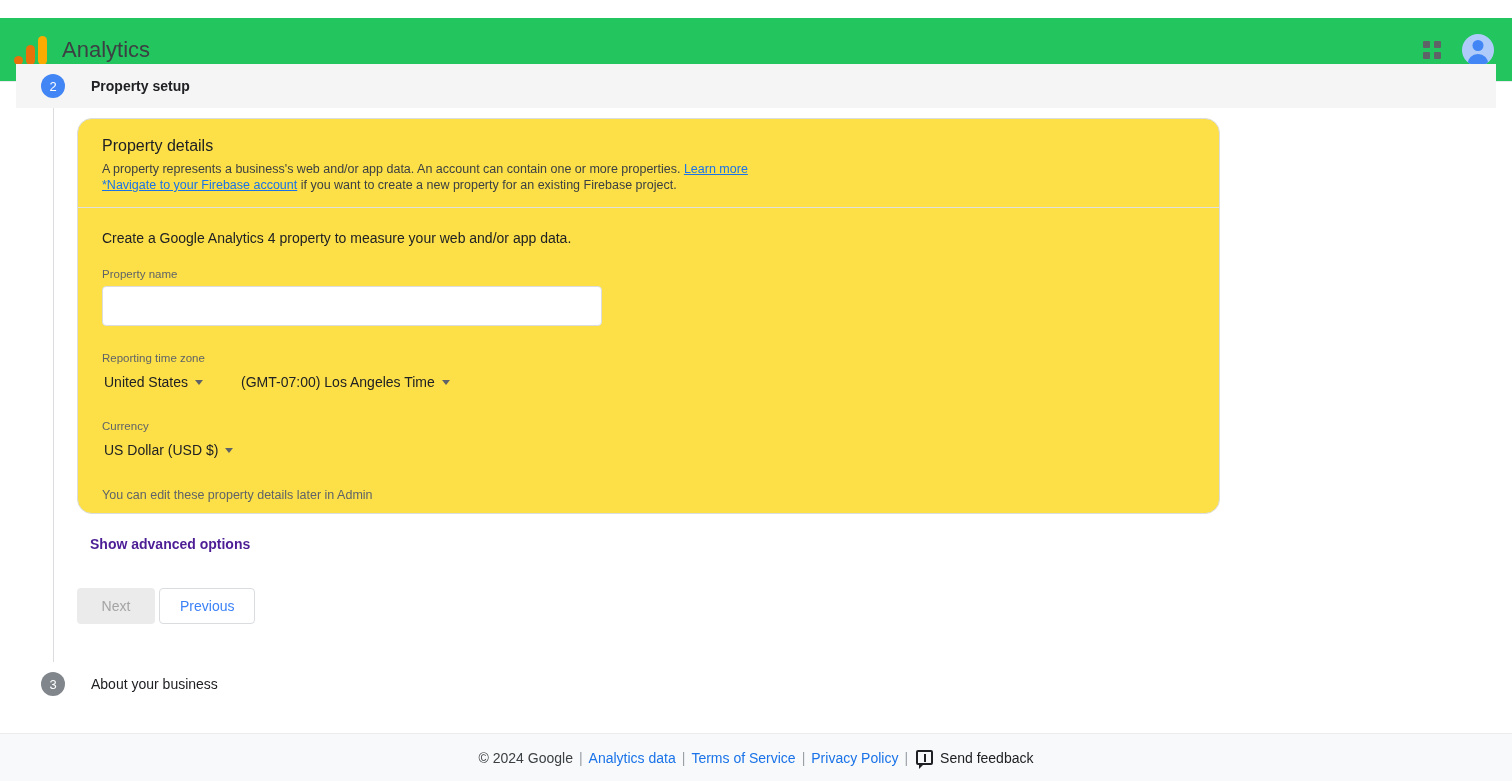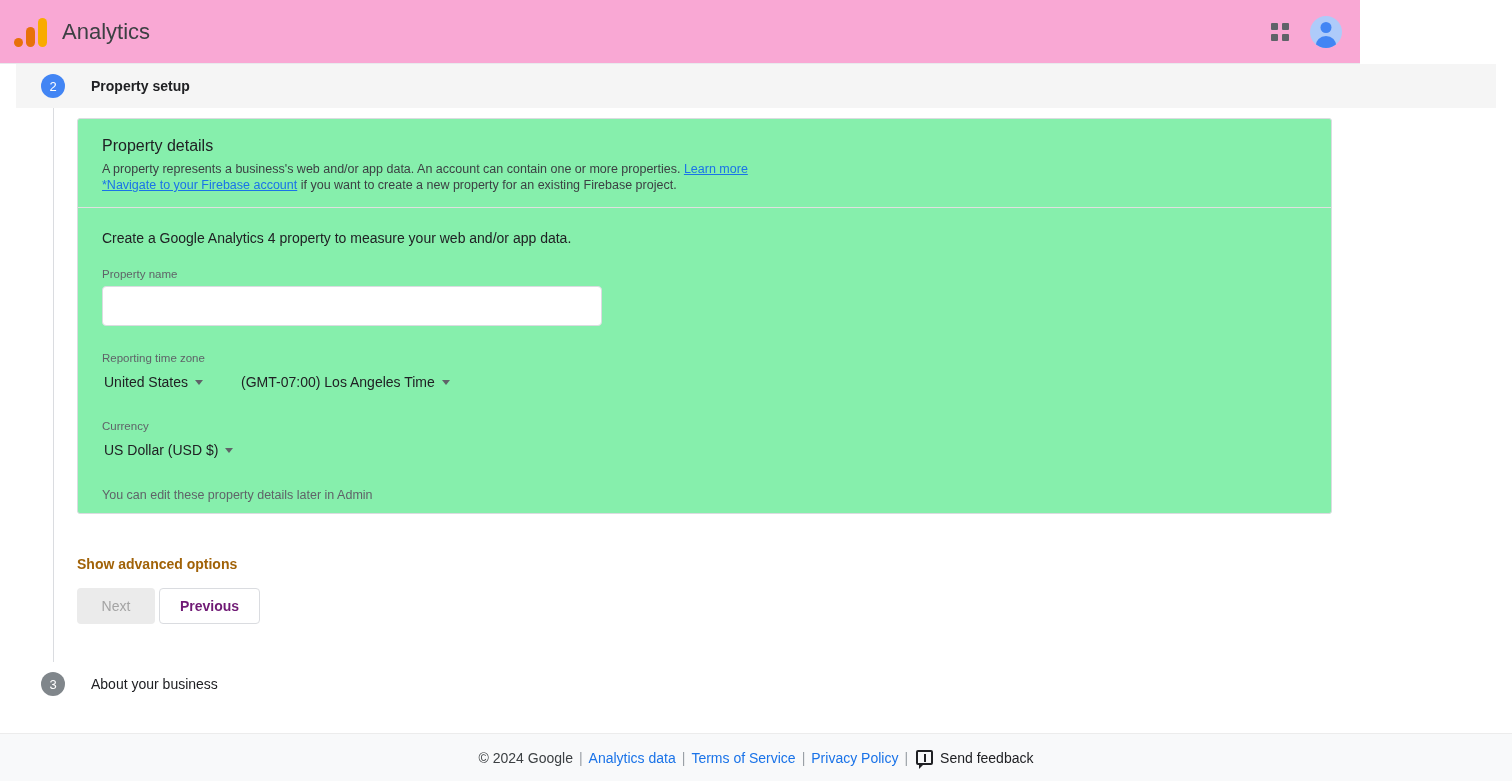--- a/index.html
+++ b/index.html
@@ -13,24 +13,24 @@
     background: #ffffff;
     font-family: "Liberation Sans", sans-serif;
     color: #202124;
     overflow: hidden;
     position: relative;
   }
 
   
   .appbar {
     position: absolute;
-    top: 0; left: 0;
-    width: 1360px;
+    top: 18px; left: 0;
+    width: 1512px;
     height: 64px;
-    background: #f9a8d4;
+    background: #22c55e;
     border-bottom: 1px solid #e8eaed;
     display: flex;
     align-items: center;
   }
   .brand {
     display: flex;
     align-items: center;
     height: 64px;
     padding-left: 12px;
   }
@@ -167,25 +167,25 @@
     width: 1px;
     height: 554px;
     background: #dadce0;
   }
 
   
   .card {
     position: absolute;
     left: 77px;
     top: 118px;
-    width: 1255px;
+    width: 1143px;
     height: 396px;
-    background: #86efac;
+    background: #fde047;
     border: 1px solid #dadce0;
-    border-radius: 3px;
+    border-radius: 15px;
   }
   .card-head {
     padding: 18px 24px 14px 24px;
     border-bottom: 1px solid #e0e0e0;
   }
   .card-title {
     font-size: 16px;
     color: #202124;
     font-weight: 400;
     margin: 0 0 6px 0;
@@ -249,27 +249,26 @@
   .select-gap { width: 34px; }
   .hint {
     font-size: 12.5px;
     color: #5f6368;
     margin-top: 26px;
   }
 
   
   .advanced {
     position: absolute;
-    left: 77px;
+    left: 90px;
     top: 536px;
     font-size: 14px;
-    color: #a16207;
+    color: #4c1d95;
     font-weight: bold;
     cursor: pointer;
-    margin-top: 20px;
   }
 
   
   .btn-row {
     position: absolute;
     left: 77px;
     top: 588px;
     display: flex;
     gap: 4px;
   }
@@ -285,24 +284,24 @@
     padding: 0 20px;
     border: none;
   }
   .btn-next {
     background: #ebebeb;
     color: #a4a4a4;
     cursor: default;
   }
   .btn-prev {
     background: #ffffff;
-    color: #701a75;
+    color: #3b82f6;
     border: 1px solid #dadce0;
     cursor: pointer;
-    font-weight: bold;
+    font-weight: normal;
   }
 
   
   .step3 {
     position: absolute;
     left: 41px;
     top: 672px;
     display: flex;
     align-items: center;
     cursor: pointer;

